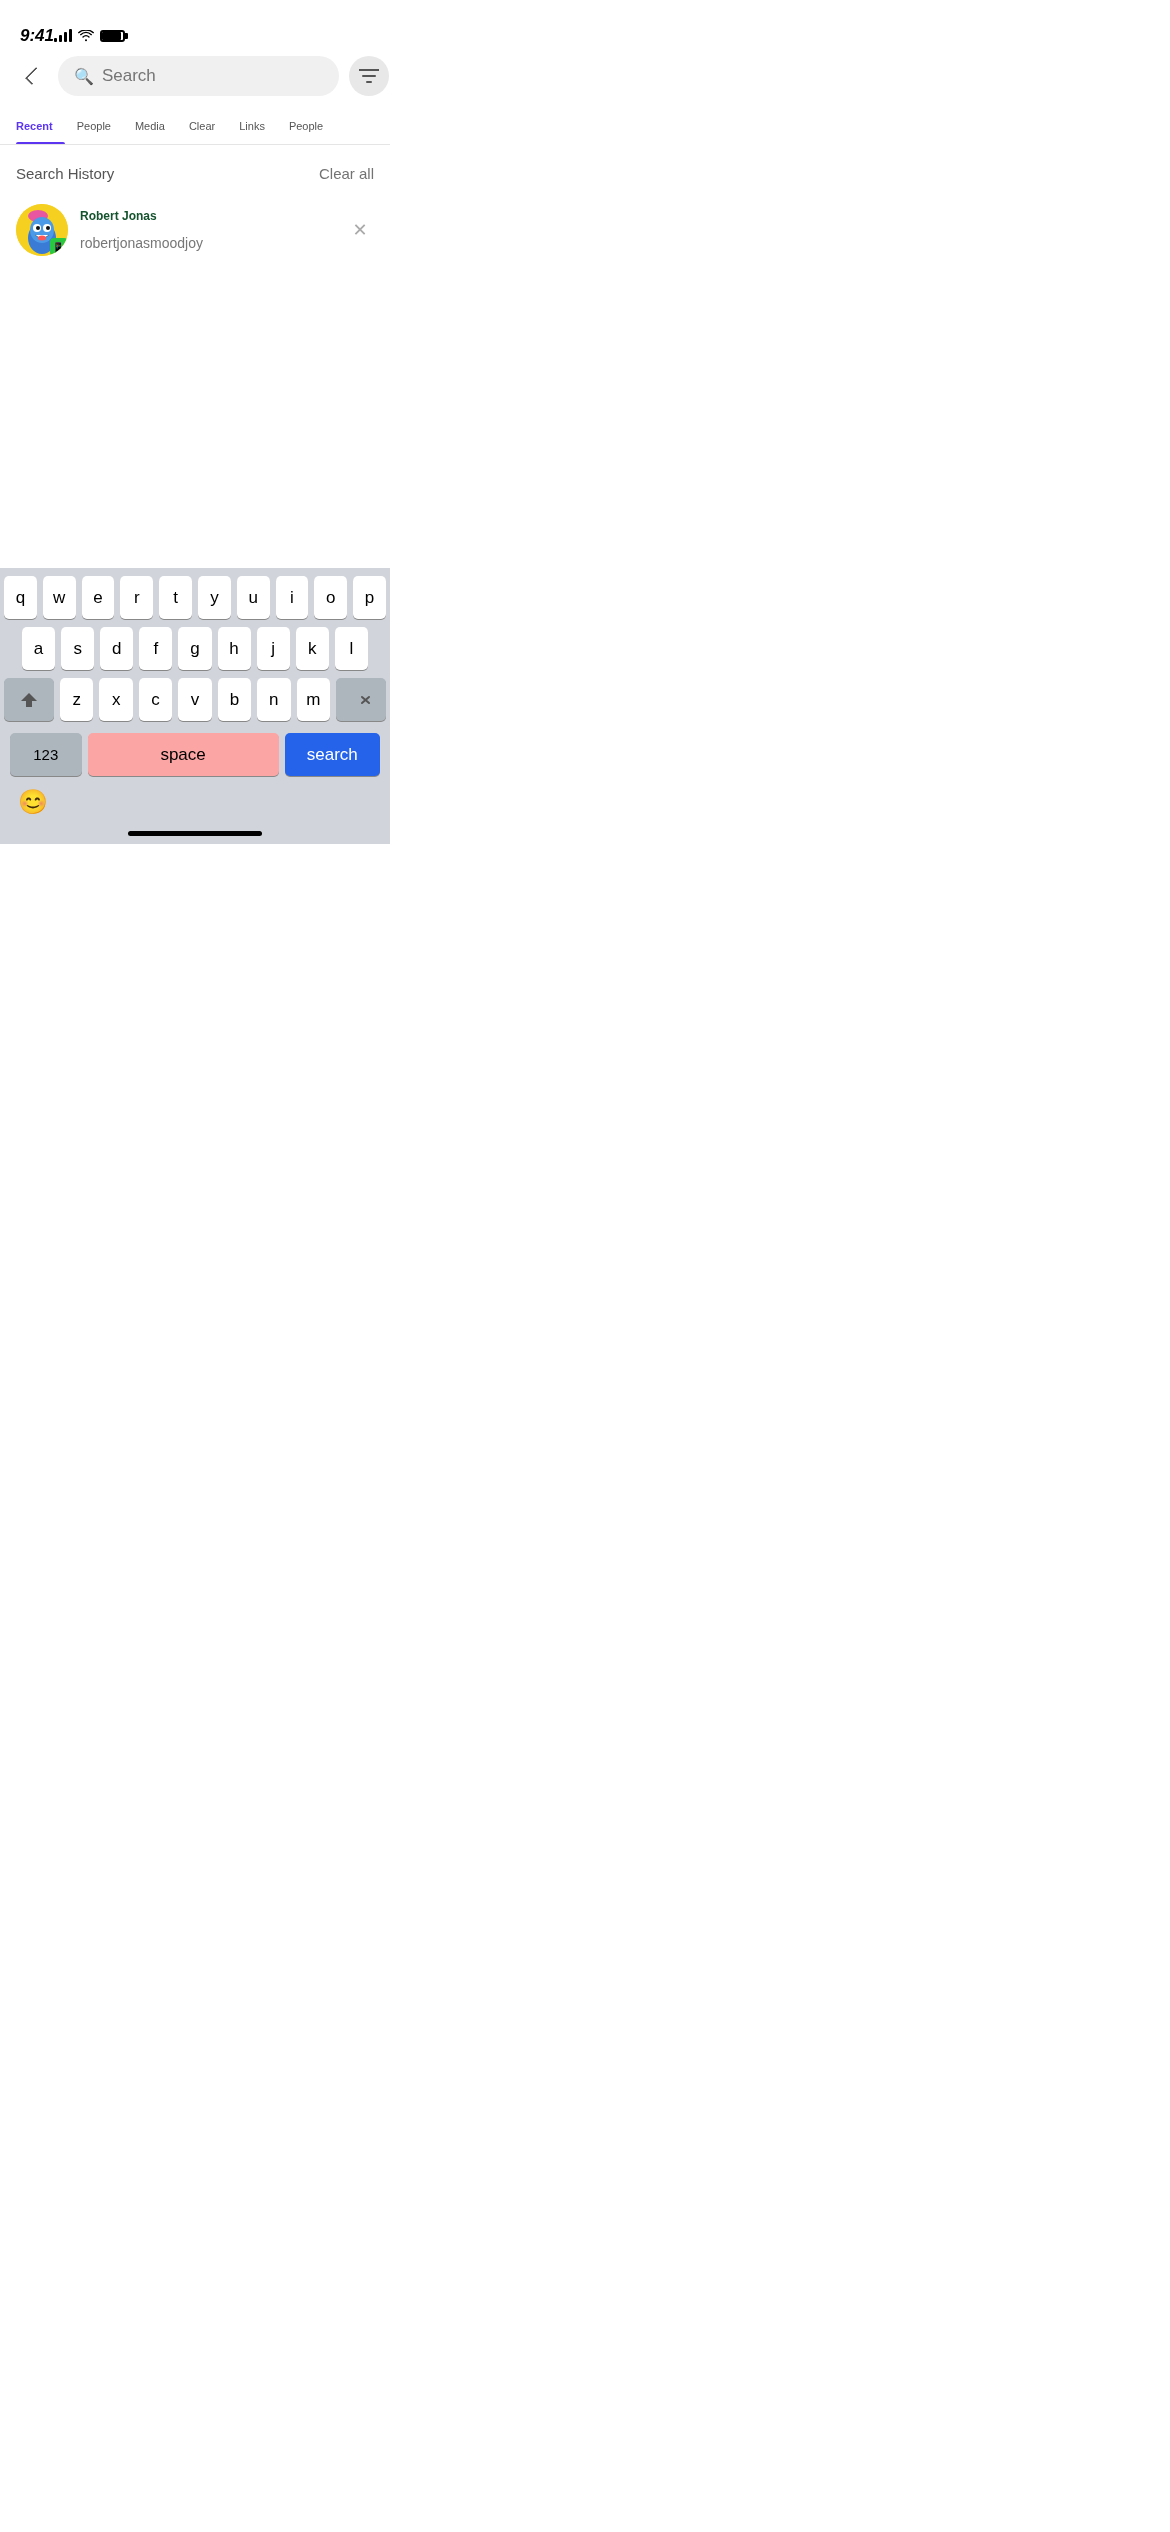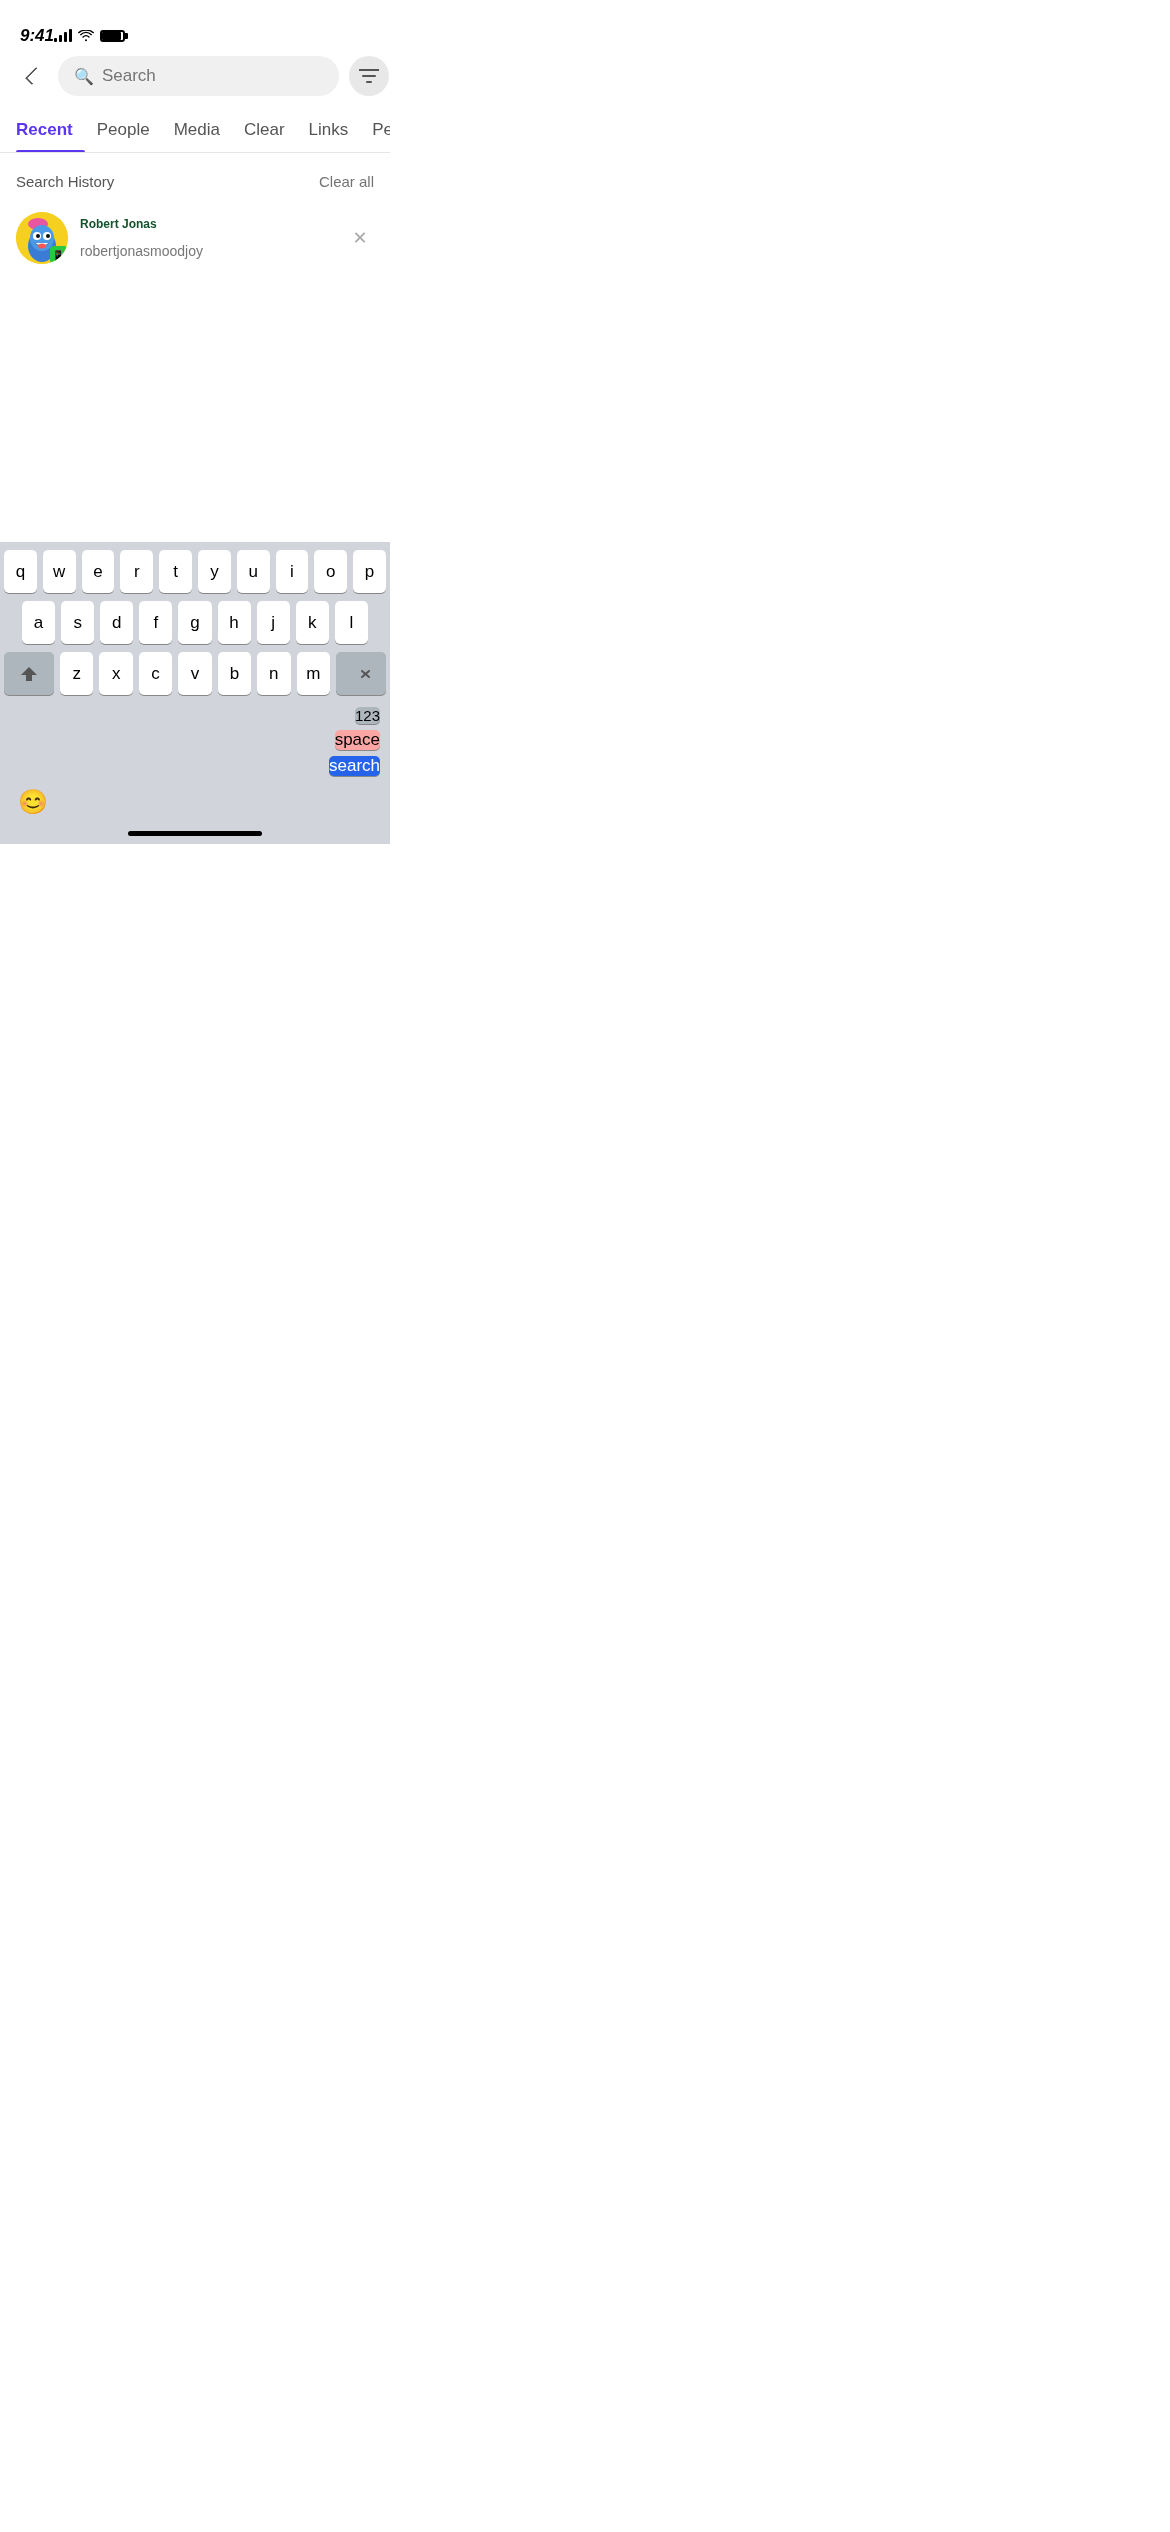--- a/index.html
+++ b/index.html
@@ -160,21 +160,21 @@
     
     .tabs-row {
       display: flex;
       padding: 8px 16px 0 16px;
       gap: 0;
       border-bottom: 1px solid #e5e5e5;
     }
 
     .tab-item {
       padding: 8px 12px 12px 12px;
-      font-size: 17px;
+      font-size: 11px;
       color: #555;
       cursor: pointer;
       position: relative;
       white-space: nowrap;
     }
 
     .tab-item:first-child {
       padding-left: 0;
     }
 
@@ -349,25 +349,24 @@
       flex: 1.5;
     }
 
     .key-delete {
       background: #adb5bd;
       flex: 1.5;
     }
 
     .bottom-row {
       display: flex;
-      align-items: flex-end;
+      align-items: flex-start;
       padding: 4px 6px 0 6px;
       gap: 6px;
       margin-bottom: 0;
-      flex-direction: column;
     }
 
     .emoji-btn {
       width: 42px;
       height: 43px;
       display: flex;
       align-items: center;
       justify-content: center;
       font-size: 24px;
     }

